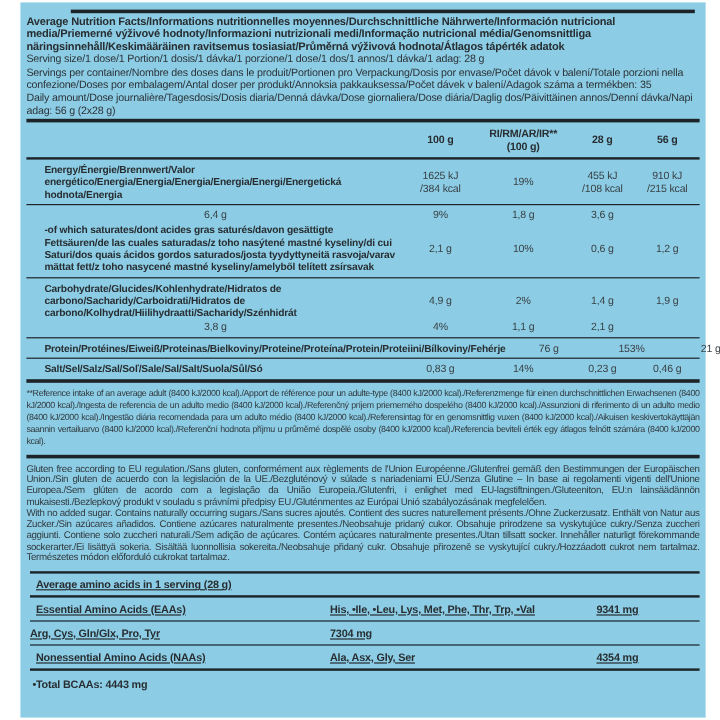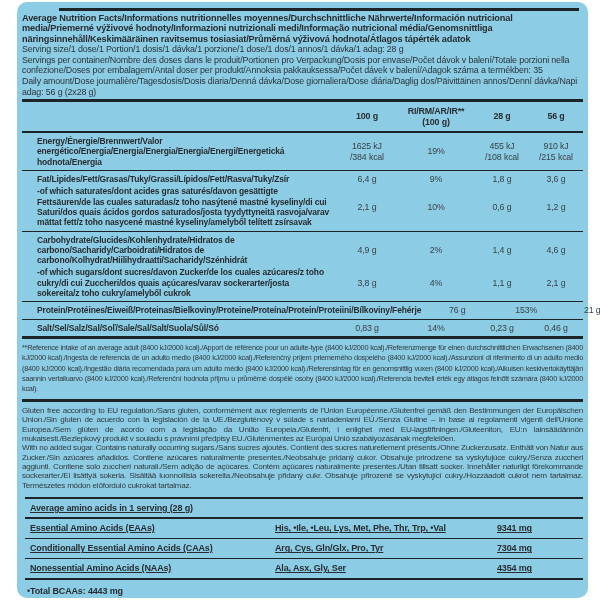--- a/index.html
+++ b/index.html
@@ -11,21 +11,20 @@
   }
   .panel {
     position: absolute;
     left: 17px; top: 2px;
     width: 571px; height: 596px;
     background: #8ccde5;
     color: #2c3338;
     letter-spacing: -0.15px;
     box-sizing: border-box;
     padding: 0 5px;
-    border-radius: 10px;
   }
   .rule { background: #1c2428; }
   .top-rule {
     height: 2.5px;
     margin: 6px 4px 2px 37px;
   }
   
   .intro { font-size: 8.9px; line-height: 10.6px; margin: 1px 0 2px 0; }
   .intro-title { font-weight: bold; font-size: 9.2px; color: #272d31; margin: 0; }
   .intro p { margin: 0; }
@@ -118,45 +117,43 @@
         <div class="val">19%</div>
         <div class="val">455 kJ
 /108 kcal</div>
         <div class="val">910 kJ
 /215 kcal</div>
       </div>
     </div>
 
     <div class="sec">
       <div class="nrow">
-        <div class="nlabel">Fat/Lipides/Fett/Grasas/Tuky/Grassi/Lípidos/Fett/Rasva/Tuky/Zsír</div>
         <div class="val">6,4 g</div>
         <div class="val">9%</div>
         <div class="val">1,8 g</div>
         <div class="val">3,6 g</div>
       </div>
       <div class="nrow subrow">
         <div class="nlabel">-of which saturates/dont acides gras saturés/davon gesättigte Fettsäuren/de las cuales saturadas/z toho nasýtené mastné kyseliny/di cui Saturi/dos quais ácidos gordos saturados/josta tyydyttyneitä rasvoja/varav mättat fett/z toho nasycené mastné kyseliny/amelyből telített zsírsavak</div>
         <div class="val">2,1 g</div>
         <div class="val">10%</div>
         <div class="val">0,6 g</div>
         <div class="val">1,2 g</div>
       </div>
     </div>
 
     <div class="sec">
       <div class="nrow">
         <div class="nlabel">Carbohydrate/Glucides/Kohlenhydrate/Hidratos de carbono/Sacharidy/Carboidrati/Hidratos de carbono/Kolhydrat/Hiilihydraatti/Sacharidy/Szénhidrát</div>
         <div class="val">4,9 g</div>
         <div class="val">2%</div>
         <div class="val">1,4 g</div>
-        <div class="val">4,6 g</div>
+        <div class="val">1,9 g</div>
       </div>
       <div class="nrow subrow">
-        <div class="nlabel">-of which sugars/dont sucres/davon Zucker/de los cuales azúcares/z toho cukry/di cui Zuccheri/dos quais açúcares/varav sockerarter/josta sokereita/z toho cukry/amelyből cukrok</div>
         <div class="val">3,8 g</div>
         <div class="val">4%</div>
         <div class="val">1,1 g</div>
         <div class="val">2,1 g</div>
       </div>
     </div>
 
     <div class="sec">
       <div class="nrow">
         <div class="nlabel">Protein/Protéines/Eiweiß/Proteinas/Bielkoviny/Proteine/Proteína/Protein/Proteiini/Bílkoviny/Fehérje</div>
@@ -189,21 +186,20 @@
   <div class="atable">
     <div class="ahead">Average amino acids in 1 serving (28 g)</div>
 
     <div class="arow">
       <div class="aname">Essential Amino Acids (EAAs)</div>
       <div class="aacids">His, •Ile, •Leu, Lys, Met, Phe, Thr, Trp, •Val</div>
       <div class="aamount">9341 mg</div>
     </div>
 
     <div class="arow">
-      <div class="aname">Conditionally Essential Amino Acids (CAAs)</div>
       <div class="aacids">Arg, Cys, Gln/Glx, Pro, Tyr</div>
       <div class="aamount">7304 mg</div>
     </div>
 
     <div class="arow">
       <div class="aname">Nonessential Amino Acids (NAAs)</div>
       <div class="aacids">Ala, Asx, Gly, Ser</div>
       <div class="aamount">4354 mg</div>
     </div>
   </div>

